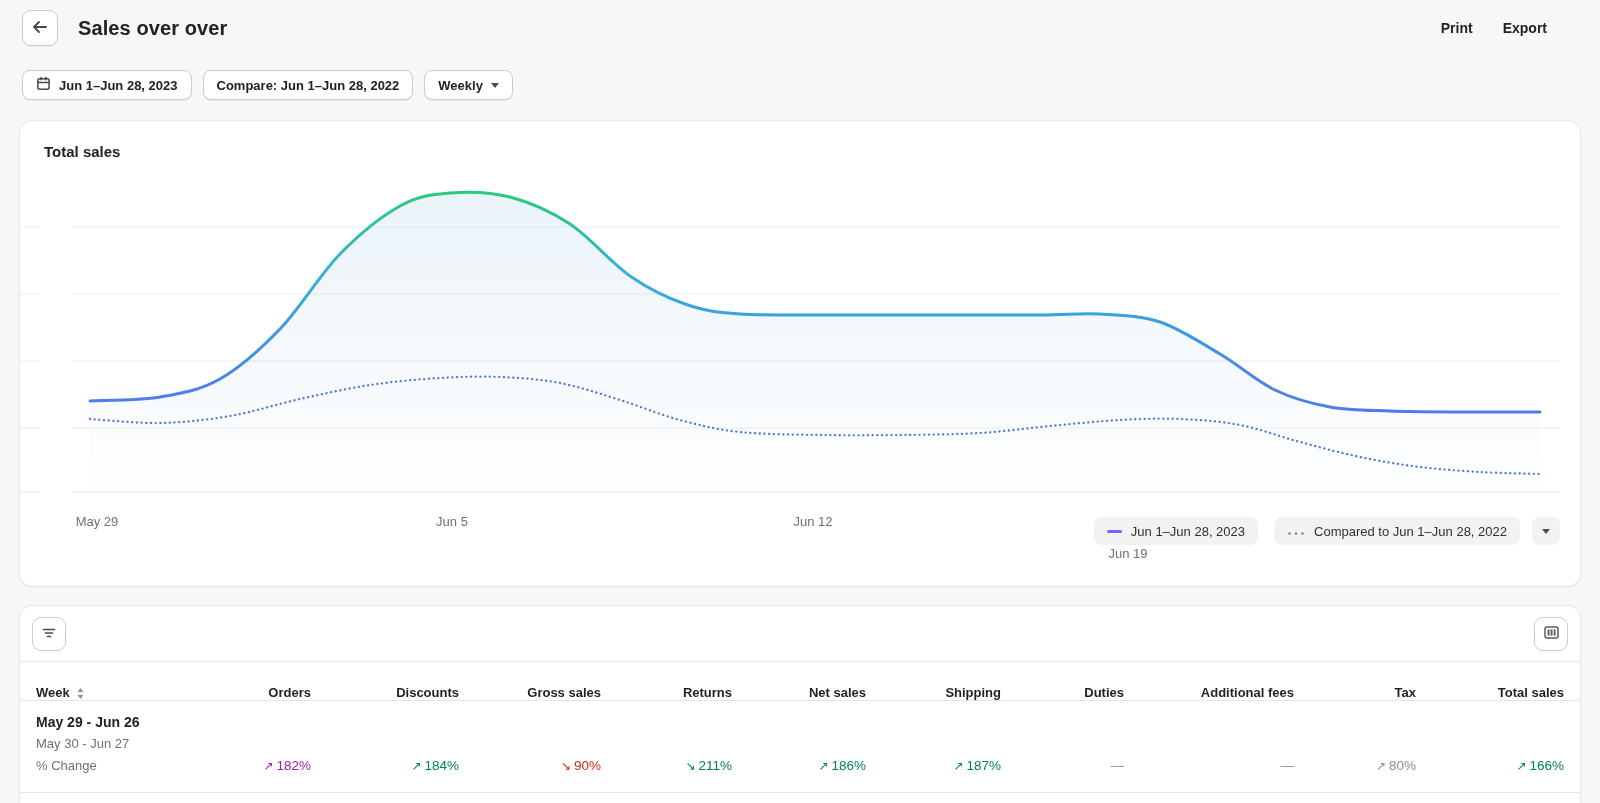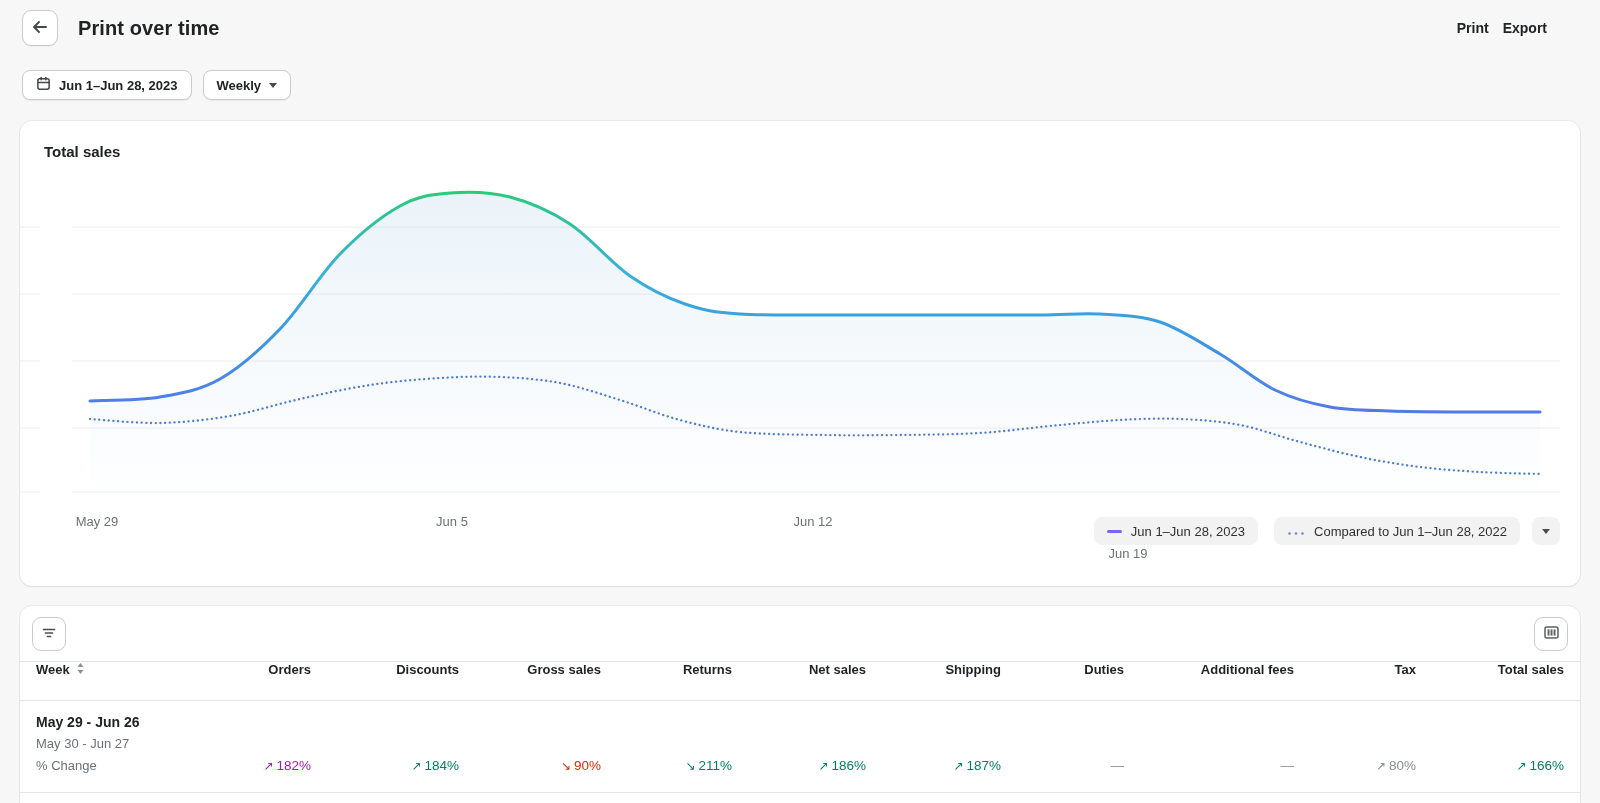--- a/index.html
+++ b/index.html
@@ -12,21 +12,21 @@
     -webkit-font-smoothing:antialiased;
   }
   
   .header { display:flex; align-items:center; height:56px; padding:0 53px 0 22px; }
   .back-btn {
     width:36px; height:36px; background:#fff; border:1px solid #c9cccf; border-radius:9px;
     display:flex; align-items:center; justify-content:center; cursor:pointer;
     box-shadow:0 1px 0 rgba(0,0,0,.04);
   }
   .page-title { margin-left:20px; font-size:20px; font-weight:700; letter-spacing:.1px; }
-  .header-actions { margin-left:auto; display:flex; gap:14px; }
+  .header-actions { margin-left:auto; display:flex; gap:30px; }
   .text-btn { background:none; border:none; font-family:inherit; font-size:14px; font-weight:600; color:#202223; cursor:pointer; padding:0; }
   
   .filters { display:flex; gap:11px; padding:14px 0 0 22px; }
   .filter-btn {
     height:30px; background:#fff; border:1px solid #c9cccf; border-radius:8px;
     display:flex; align-items:center; gap:8px; padding:0 13px;
     font-family:inherit; font-size:13px; font-weight:600; color:#202223; cursor:pointer;
     box-shadow:0 1px 0 rgba(0,0,0,.05);
   }
   .caret { width:0; height:0; border-left:4px solid transparent; border-right:4px solid transparent; border-top:5px solid #4a4d50; }
@@ -54,21 +54,21 @@
   .table-toolbar { display:flex; justify-content:space-between; align-items:center; padding:11px 12px 10px 12px; border-bottom:1px solid #e4e5e7; }
   .icon-btn {
     width:34px; height:34px; background:#fff; border:1px solid #c9cccf; border-radius:9px;
     display:flex; align-items:center; justify-content:center; cursor:pointer;
   }
   .grid-cols {
     display:grid; padding:0 16px;
     grid-template-columns:150px 125px 148px 142px 131px 134px 135px 123px 170px 122px minmax(0,1fr);
   }
   .table-head { border-bottom:1px solid #e4e5e7; }
-  .th { display:flex; align-items:flex-start; justify-content:flex-end; height:38px; font-size:13px; font-weight:650; color:#1f2124; cursor:pointer; }
+  .th { display:flex; align-items:flex-end; justify-content:flex-end; height:38px; font-size:13px; font-weight:650; color:#1f2124; cursor:pointer; }
   .th.first { justify-content:flex-start; gap:6px; }
   .td { display:flex; align-items:flex-end; justify-content:flex-end; padding:10px 0 15px 0; }
   .td.first { flex-direction:column; align-items:flex-start; justify-content:center; }
   .table-row { border-bottom:1px solid #e4e5e7; }
   .week-l1 { font-size:14px; font-weight:650; color:#202223; line-height:22px; }
   .week-l2, .week-l3 { font-size:13px; color:#6d7175; line-height:22px; }
   .val { font-size:13.5px; line-height:22px; white-space:nowrap; }
   .val .arr { font-size:12px; margin-right:3px; }
 </style>
 </head>
@@ -76,38 +76,41 @@
 
 <div class="header">
   <button class="back-btn">
     <span>
       <svg width="18" height="18" viewBox="0 0 18 18" fill="none" stroke="#42474c" stroke-width="1.8" stroke-linecap="round" stroke-linejoin="round">
         <path d="M15 9 H3.5"></path>
           <path d="M8 4 L3 9 L8 14"></path>
       </svg>
     </span>
   </button>
-  <div class="page-title">Print over time</div>
+  <div class="page-title">Sales over over</div>
   <div class="header-actions">
     <button class="text-btn">Print</button>
     <button class="text-btn">Export</button>
   </div>
 </div>
 
 <div class="filters">
   <button class="filter-btn">
     <span>
       <svg width="15" height="15" viewBox="0 0 16 16" fill="none" stroke="#44474a" stroke-width="1.6" stroke-linecap="round">
         <rect x="2" y="3" width="12" height="11" rx="2"></rect>
           <path d="M2 6.8 H14"></path>
           <path d="M5.5 1.6 V4"></path>
           <path d="M10.5 1.6 V4"></path>
       </svg>
     </span>
     <span>Jun 1–Jun 28, 2023</span>
+  </button>
+  <button class="filter-btn">
+    <span>Compare: Jun 1–Jun 28, 2022</span>
   </button>
   <button class="filter-btn">
     <span>Weekly</span>
     <span class="caret"></span>
   </button>
 </div>
 
 <div class="card chart-card">
   <div class="chart-title">Total sales</div>
 

